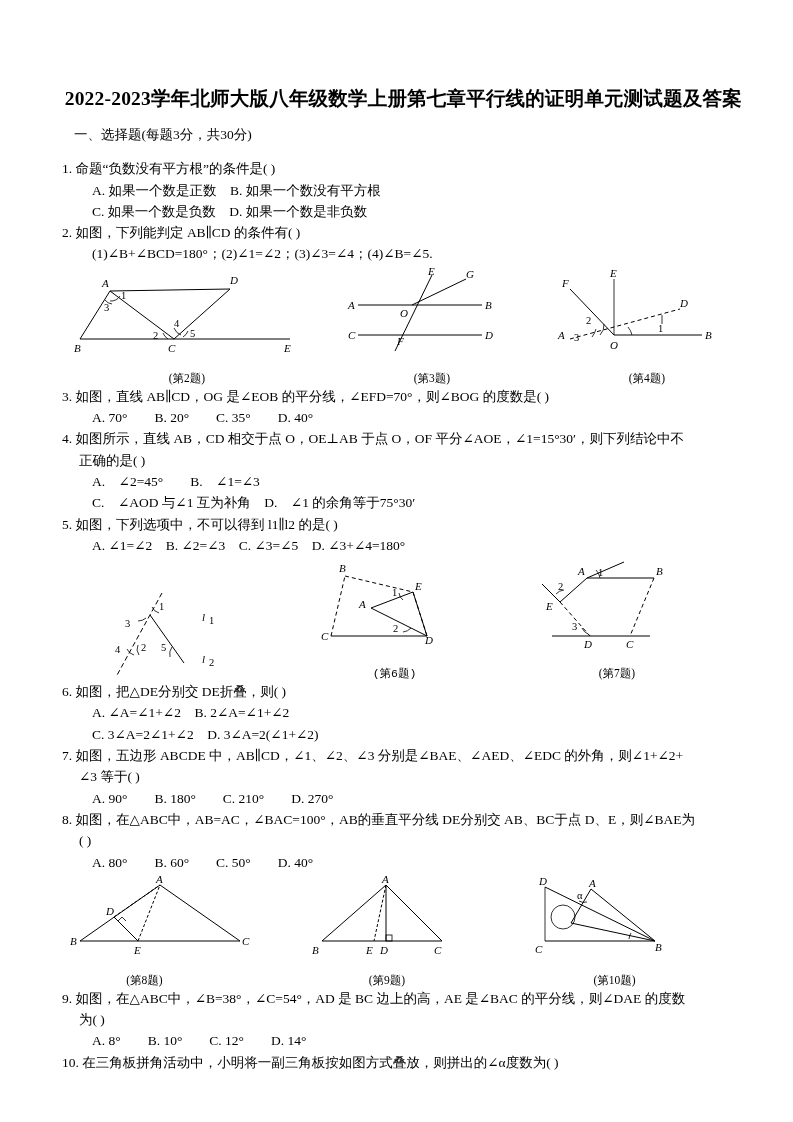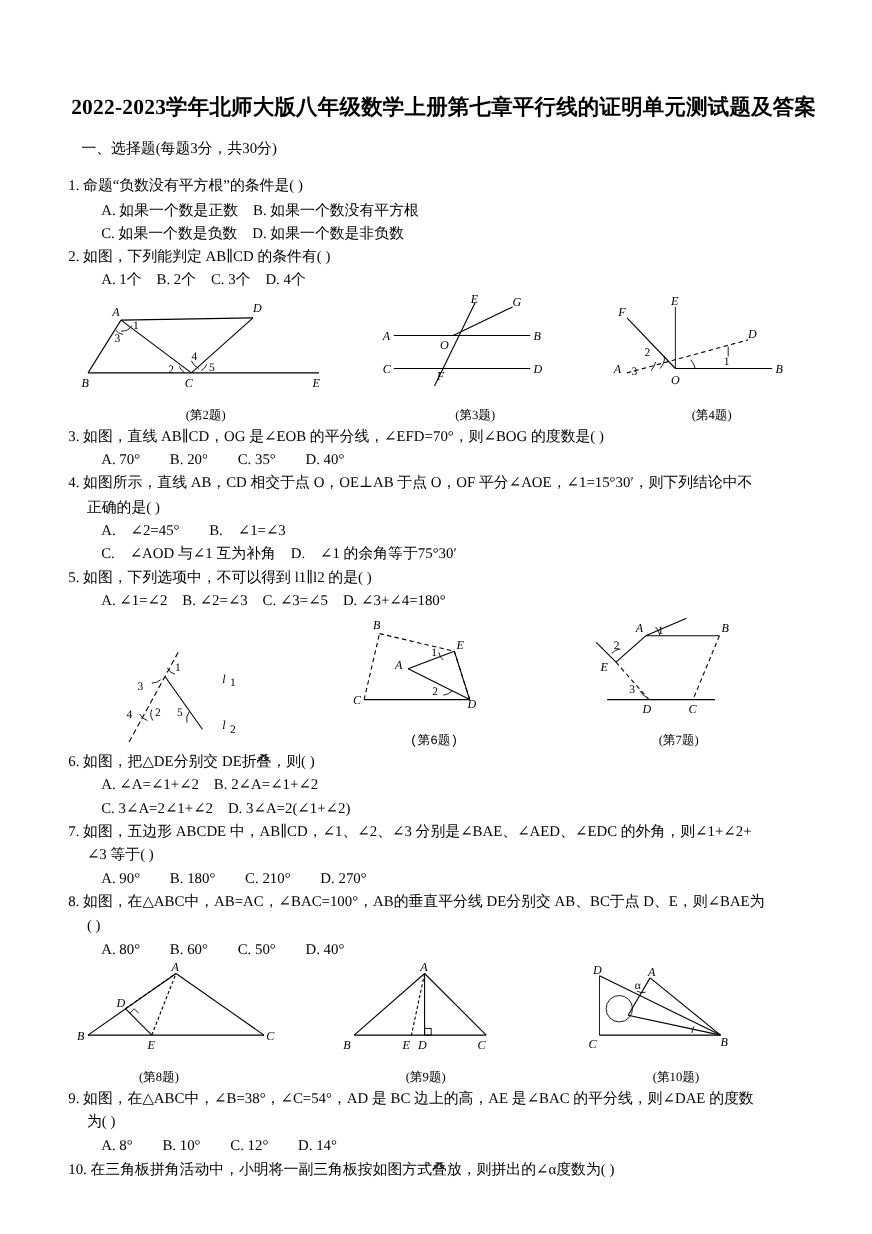--- a/index.html
+++ b/index.html
@@ -100,21 +100,21 @@
     <div class="q">
       <span>1.</span>
       <span>命题“负数没有平方根”的条件是(      )</span>
       <span class="opts">A. 如果一个数是正数　B. 如果一个数没有平方根</span>
       <span class="opts">C. 如果一个数是负数　D. 如果一个数是非负数</span>
     </div>
 
     <div class="q">
       <span>2.</span>
       <span>如图，下列能判定 AB∥CD 的条件有(      )</span>
-      <span class="opts">A. 1个　B. 2个　C. 3个　D. 4个</span>
+      <span class="opts">(1)∠B+∠BCD=180°；(2)∠1=∠2；(3)∠3=∠4；(4)∠B=∠5.</span>
     </div>
 
     <div class="fig-row">
 
       <div class="fig" style="width:250px;">
         <svg width="250" height="88" viewBox="0 0 250 88">
 
           <line class="ln" x1="18" y1="72" x2="228" y2="72"></line>
 
           <line class="ln" x1="18" y1="72" x2="48" y2="24"></line>

